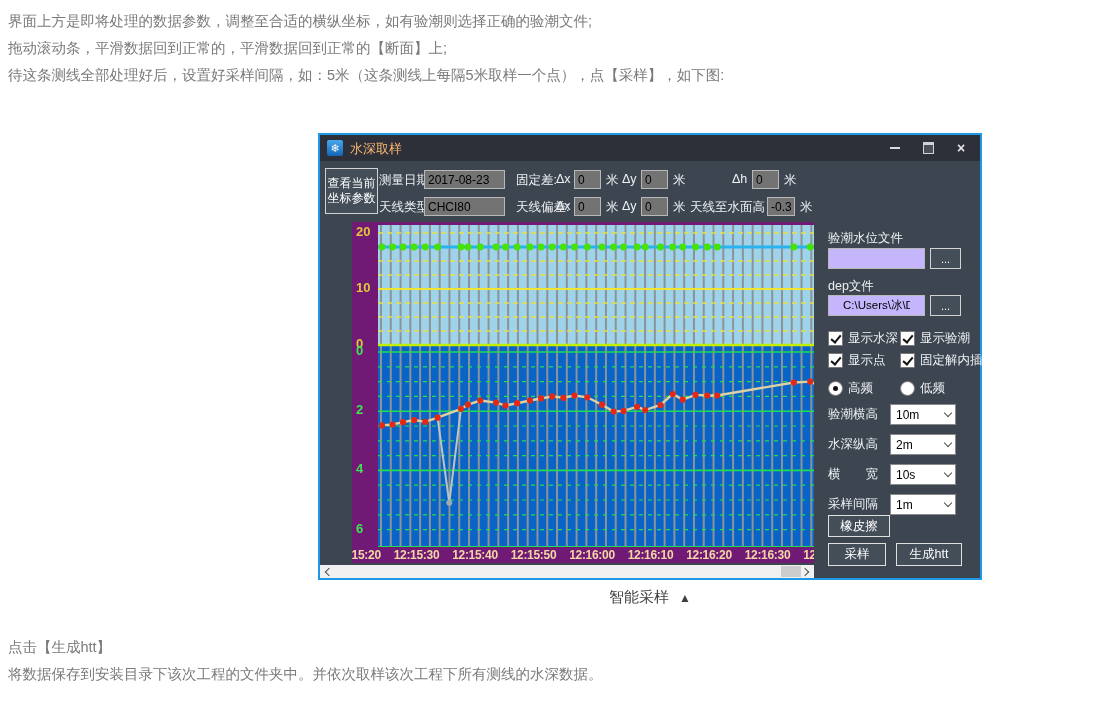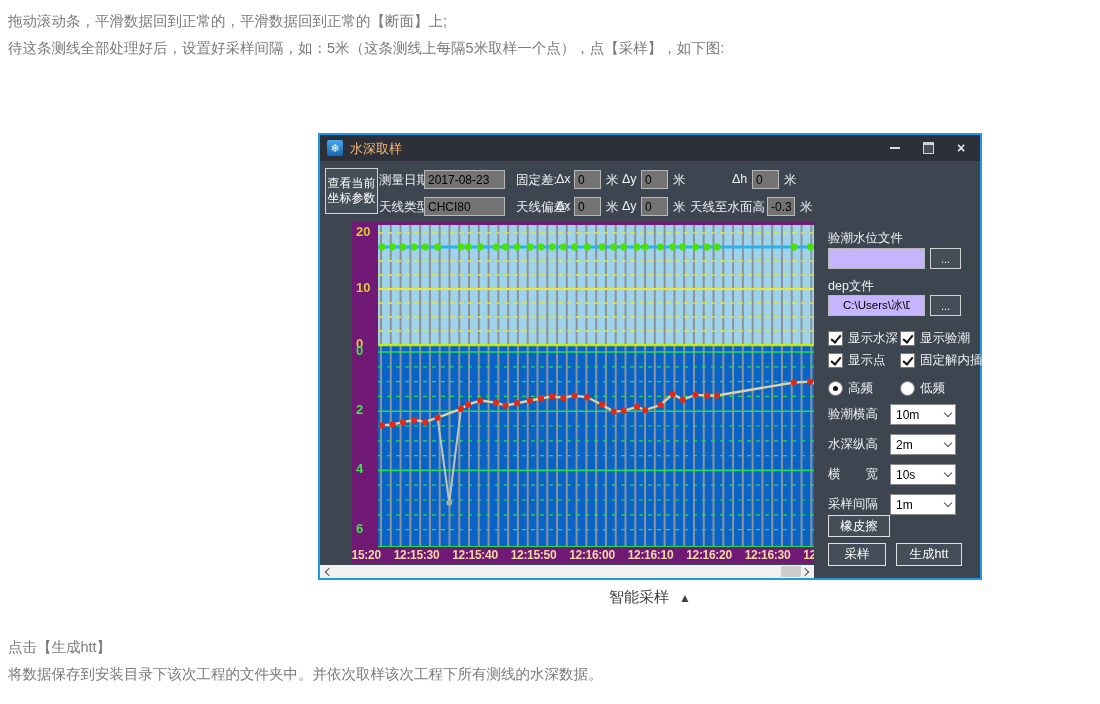--- a/index.html
+++ b/index.html
@@ -70,20 +70,21 @@
   .ddlabel{width:62px;white-space:pre;}
   .select{width:66px;height:21px;background:#fff;border:1px solid #8a8a8a;display:flex;align-items:center;
     justify-content:space-between;padding:0 4px 0 5px;box-sizing:border-box;color:#000;font-size:12px;cursor:pointer;text-align:center;}
   .sbbtn{position:absolute;background:#434e59;border:1px solid #e0e0e0;color:#fff;font-size:12.5px;cursor:pointer;
     font-family:"Liberation Sans","DejaVu Sans",sans-serif;}
 </style>
 </head>
 <body>
 
 <div class="doc" id="toptext">
+  <p>界面上方是即将处理的数据参数，调整至合适的横纵坐标，如有验潮则选择正确的验潮文件;</p>
   <p>拖动滚动条，平滑数据回到正常的，平滑数据回到正常的【断面】上;</p>
   <p>待这条测线全部处理好后，设置好采样间隔，如：5米（这条测线上每隔5米取样一个点），点【采样】，如下图:</p>
 </div>
 
 <div id="dialog">
   <div id="titlebar">
     <span id="appicon">❄</span>
     <span id="wintitle">水深取样</span>
     <div class="tbbtns">
       <span class="tbb">

